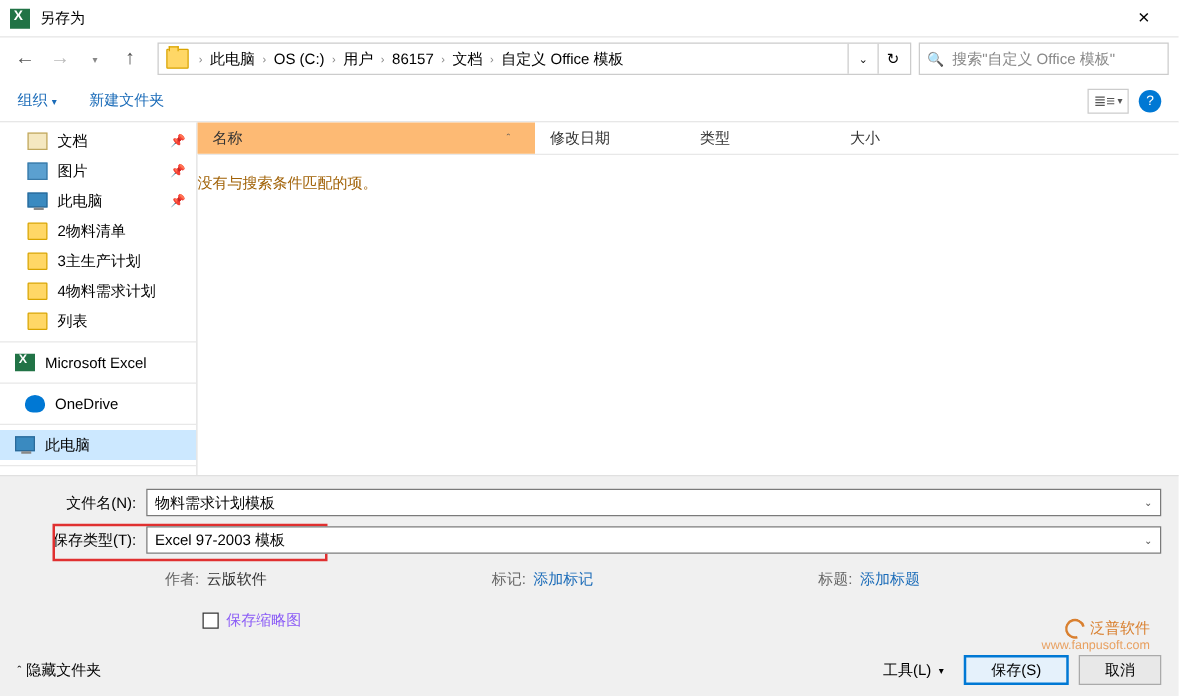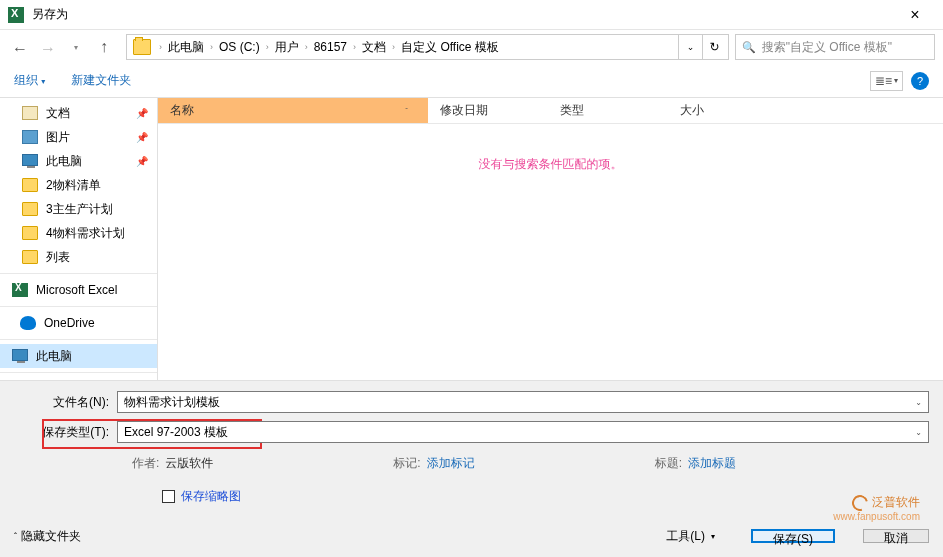--- a/index.html
+++ b/index.html
@@ -50,46 +50,46 @@
 .ico-docs { background:#f5e8c0; border:1px solid #c0a860; }
 .sb-divider { height:1px; background:#e8e8e8; margin:4px 0; }
 
 .content { flex:1; display:flex; flex-direction:column; }
 .col-headers { height:26px; display:flex; align-items:center; border-bottom:1px solid #e8e8e8; background:#fff; }
 .col-h { padding:0 12px; color:#333; position:relative; }
 .col-h:first-child { width:270px; background:#fdba74; height:100%; display:flex; align-items:center; }
 .col-h .sort { position:absolute; right:20px; font-size:8px; color:#555; }
 .col-2 { width:120px; }
 .col-3 { width:120px; }
-.empty-msg { text-align:center; color:#ec4899; margin-top:32px; }
+.empty-msg { text-align:left; color:#a16207; margin-top:14px; }
 
 
 .form-area { border-top:1px solid #e0e0e0; padding:10px 14px 0; height:177px; position:relative; background:#f0f0f0; }
 .form-row { display:flex; align-items:center; margin-bottom:8px;justify-content:center; }
 .form-label { width:103px; text-align:right; padding-right:8px; }
 .form-input { flex:1; height:22px; border:1px solid #7a7a7a; background:#fff; padding:0 6px; display:flex; align-items:center; justify-content:space-between; }
 .form-input.hl { position:relative; }
 .hl-box { position:absolute; border:2px solid #e03030; left:42px; top:38px; width:220px; height:30px; pointer-events:none; }
 .drop-sym { color:#555; font-size:8px; }
 
 .meta-row { display:flex; margin:12px 0 0 118px; gap:40px; }
 .meta-item { display:flex; gap:6px; }
 .meta-lbl { color:#666; }
 .meta-val { color:#1a6bb8; }
 .meta-val.dark { color:#333; }
 
 .cb-row { margin:16px 0 0 148px; display:flex; align-items:center; gap:6px; }
 .checkbox { width:13px; height:13px; border:1px solid #333; background:#fff; }
-.cb-label { color:#1d4ed8; }
+.cb-label { color:#8b5cf6; }
 
 .footer { position:absolute; bottom:0; left:0; right:0; height:42px; display:flex; align-items:center; padding:0 14px; }
 .hide-folders { display:flex; align-items:center; gap:4px; }
 .hide-caret { font-size:9px; }
 .footer-right { margin-left:auto; display:flex; align-items:center; gap:8px; }
-.btn { height:14px; border:1px solid #aaa; background:#e8e8e8; padding:0 20px; display:flex; align-items:flex-start; cursor:pointer;margin-left:20px; }
+.btn { height:24px; border:1px solid #aaa; background:#e8e8e8; padding:0 20px; display:flex; align-items:center; cursor:pointer; }
 .btn.primary { border:2px solid #0078d4; background:#e5f1fb; }
 .tools-btn { display:flex; align-items:center; padding:0 8px; gap:6px; }
 
 .watermark { position:absolute; right:23px; bottom:34px; color:#d98030; font-size:14px; pointer-events:none; text-align:right; line-height:1.2; }
 .watermark .wm-logo { width:16px; height:16px; display:inline-block; border:2px solid #d98030; border-radius:50%; border-right-color:transparent; transform:rotate(30deg); vertical-align:middle; margin-right:4px; }
 </style>
 </head>
 <body>
 
 <div class="titlebar">

